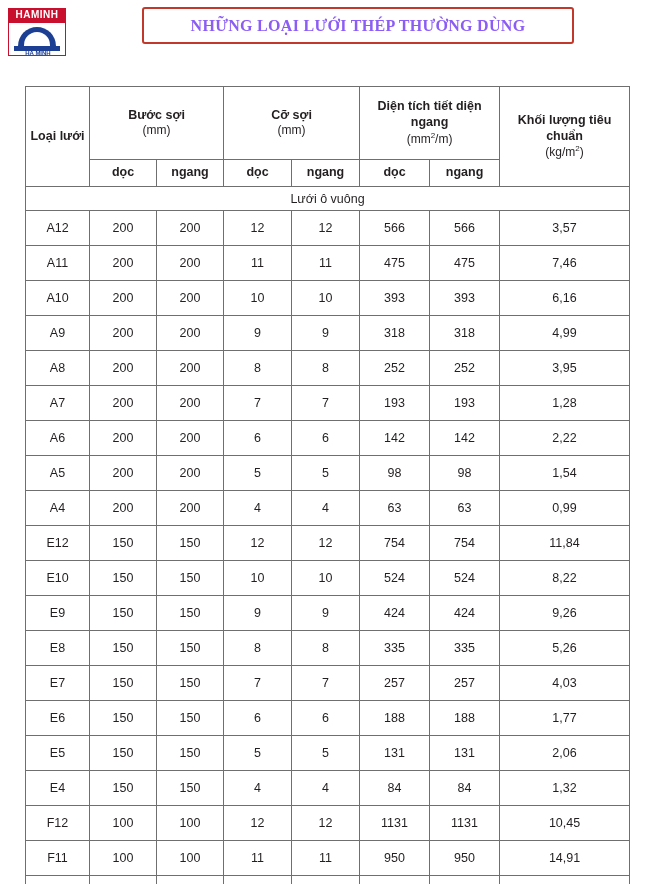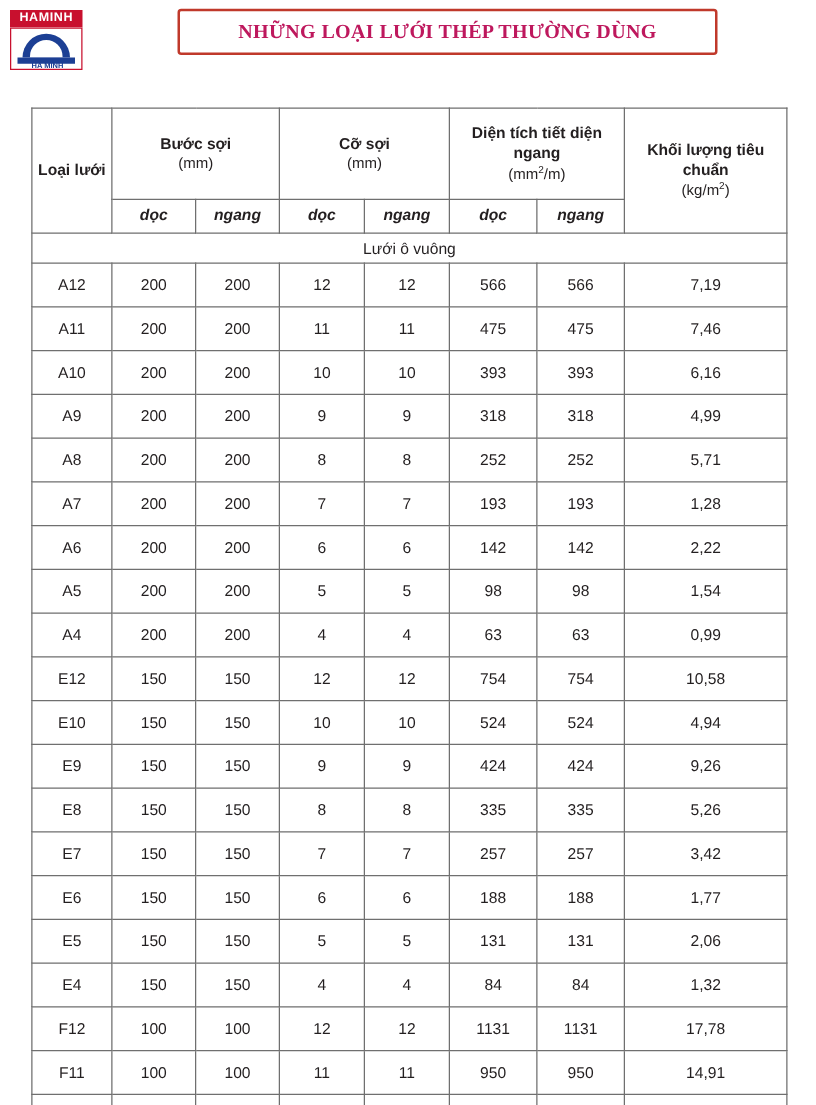--- a/index.html
+++ b/index.html
@@ -112,21 +112,21 @@
     background: #ffffff;
     display: flex;
     align-items: center;
     justify-content: center;
     box-shadow: 0 0 0 1px #ffffff inset;
   }
   .title-text {
     font-family: "Liberation Serif", serif;
     font-weight: bold;
     font-size: 16px;
-    color: #be185d;
+    color: #8b5cf6;
     letter-spacing: .3px;
     white-space: nowrap;
   }
 
   
   .table-wrap {
     position: absolute;
     left: 25px;
     top: 86px;
     width: 604px;
@@ -144,21 +144,21 @@
     font-size: 12.5px;
     color: #231f20;
     padding: 0;
     background: #ffffff;
   }
   table.grid th {
     font-weight: bold;
     line-height: 1.25;
   }
   .hdr-top td, .hdr-top th { height: 72px; }
-  .hdr-sub th { height: 26px; font-weight: bold; font-size: 12.5px; font-style: italic; }
+  .hdr-sub th { height: 26px; font-weight: bold; font-size: 12.5px; }
   .section-row td {
     height: 23px;
     font-weight: normal;
     font-size: 12.5px;
     margin-top: 40px;
   }
   tbody tr td { height: 34px; }
 
   .u-sub { font-weight: normal; font-size: 12px; }
   sup { font-size: 8px; vertical-align: super; }
@@ -237,21 +237,21 @@
           <td colspan="8">Lưới ô vuông</td>
         </tr>
       <tr>
             <td>A12</td>
             <td>200</td>
             <td>200</td>
             <td>12</td>
             <td>12</td>
             <td>566</td>
             <td>566</td>
-            <td>7,19</td>
+            <td>3,57</td>
           </tr>
           <tr>
             <td>A11</td>
             <td>200</td>
             <td>200</td>
             <td>11</td>
             <td>11</td>
             <td>475</td>
             <td>475</td>
             <td>7,46</td>
@@ -277,21 +277,21 @@
             <td>4,99</td>
           </tr>
           <tr>
             <td>A8</td>
             <td>200</td>
             <td>200</td>
             <td>8</td>
             <td>8</td>
             <td>252</td>
             <td>252</td>
-            <td>5,71</td>
+            <td>3,95</td>
           </tr>
           <tr>
             <td>A7</td>
             <td>200</td>
             <td>200</td>
             <td>7</td>
             <td>7</td>
             <td>193</td>
             <td>193</td>
             <td>1,28</td>
@@ -327,31 +327,31 @@
             <td>0,99</td>
           </tr>
           <tr>
             <td>E12</td>
             <td>150</td>
             <td>150</td>
             <td>12</td>
             <td>12</td>
             <td>754</td>
             <td>754</td>
-            <td>10,58</td>
+            <td>11,84</td>
           </tr>
           <tr>
             <td>E10</td>
             <td>150</td>
             <td>150</td>
             <td>10</td>
             <td>10</td>
             <td>524</td>
             <td>524</td>
-            <td>4,94</td>
+            <td>8,22</td>
           </tr>
           <tr>
             <td>E9</td>
             <td>150</td>
             <td>150</td>
             <td>9</td>
             <td>9</td>
             <td>424</td>
             <td>424</td>
             <td>9,26</td>
@@ -367,21 +367,21 @@
             <td>5,26</td>
           </tr>
           <tr>
             <td>E7</td>
             <td>150</td>
             <td>150</td>
             <td>7</td>
             <td>7</td>
             <td>257</td>
             <td>257</td>
-            <td>3,42</td>
+            <td>4,03</td>
           </tr>
           <tr>
             <td>E6</td>
             <td>150</td>
             <td>150</td>
             <td>6</td>
             <td>6</td>
             <td>188</td>
             <td>188</td>
             <td>1,77</td>
@@ -407,21 +407,21 @@
             <td>1,32</td>
           </tr>
           <tr>
             <td>F12</td>
             <td>100</td>
             <td>100</td>
             <td>12</td>
             <td>12</td>
             <td>1131</td>
             <td>1131</td>
-            <td>17,78</td>
+            <td>10,45</td>
           </tr>
           <tr>
             <td>F11</td>
             <td>100</td>
             <td>100</td>
             <td>11</td>
             <td>11</td>
             <td>950</td>
             <td>950</td>
             <td>14,91</td>

